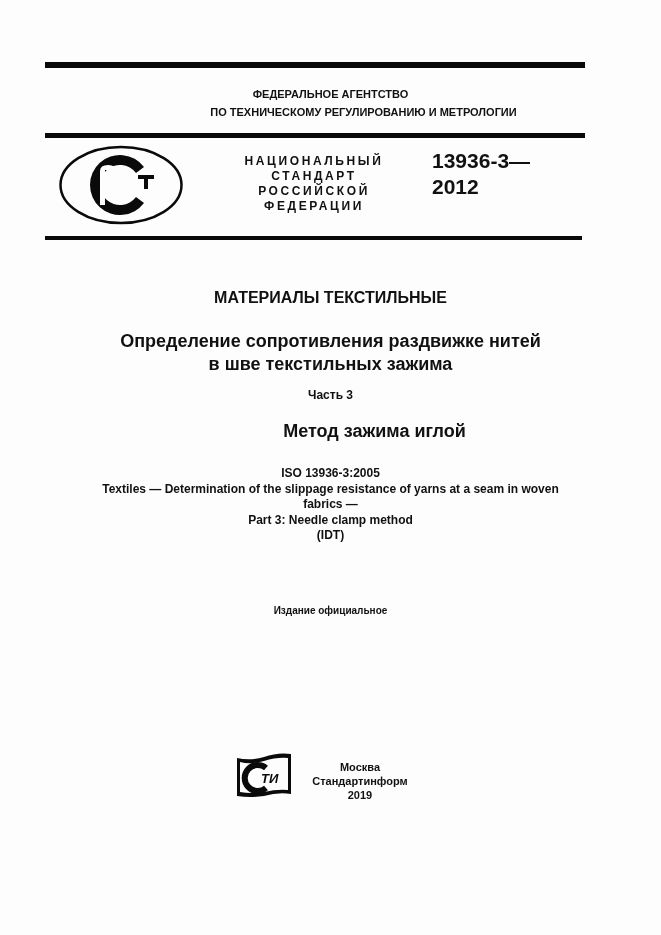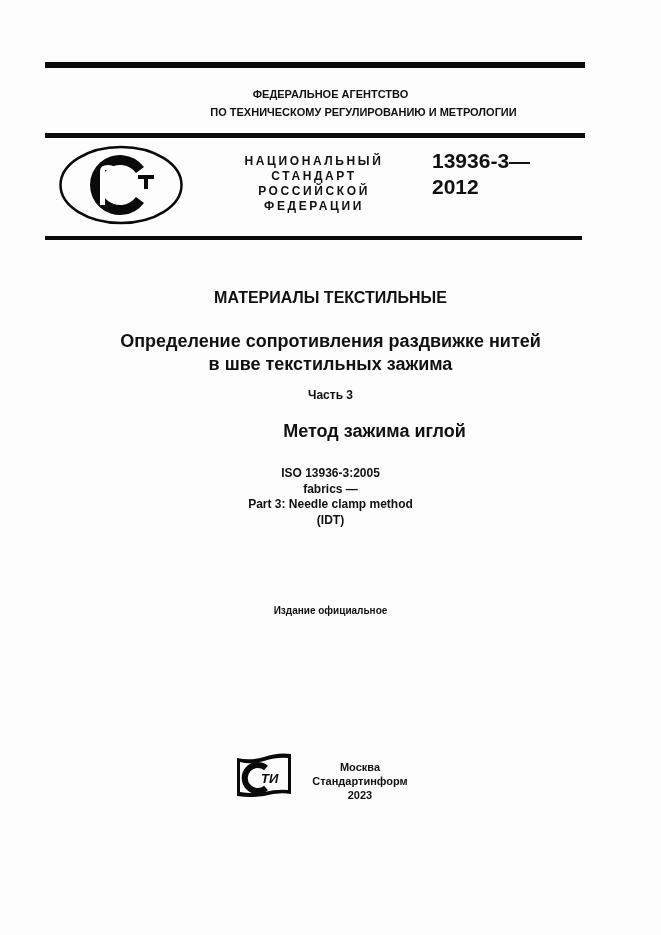--- a/index.html
+++ b/index.html
@@ -65,31 +65,32 @@
 <div class="center title-main">МАТЕРИАЛЫ ТЕКСТИЛЬНЫЕ</div>
 <div class="center subtitle">
   <span class="line">Определение сопротивления раздвижке нитей</span>
   <span class="line">в шве текстильных зажима</span>
 </div>
 <div class="center part">Часть 3</div>
 <div class="center method">Метод зажима иглой</div>
 
 <div class="center iso">
   <span class="line">ISO 13936-3:2005</span>
+  <span class="line">Textiles — Determination of the slippage resistance of yarns at a seam in woven</span>
   <span class="line">fabrics —</span>
   <span class="line">Part 3: Needle clamp method</span>
   <span class="line">(IDT)</span>
 </div>
 
 <div class="center edition">Издание официальное</div>
 
 <svg class="logo-sti" viewBox="0 0 56 46">
   <path d="M1 6 Q14 9 28 5 Q42 0 55 2 L55 42 Q42 40 28 44 Q14 46 1 44 Z" fill="#0a0a0a"></path>
   <path d="M4 10 Q15 13 28 9 Q41 5 52 6 L52 38 Q41 37 28 40 Q15 42 4 40 Z" fill="#fdfdfd"></path>
   <path d="M30 16 A13 13 0 1 0 30 36" fill="none" stroke="#0a0a0a" stroke-width="6"></path>
   <text x="25" y="31" font-family="Liberation Sans, sans-serif" font-weight="bold" font-size="13" fill="#0a0a0a" font-style="italic">ТИ</text>
 </svg>
 
 <div class="publisher">
   <span class="line">Москва</span>
   <span class="line">Стандартинформ</span>
-  <span class="line">2023</span>
+  <span class="line">2019</span>
 </div>
 
 </body></html>

